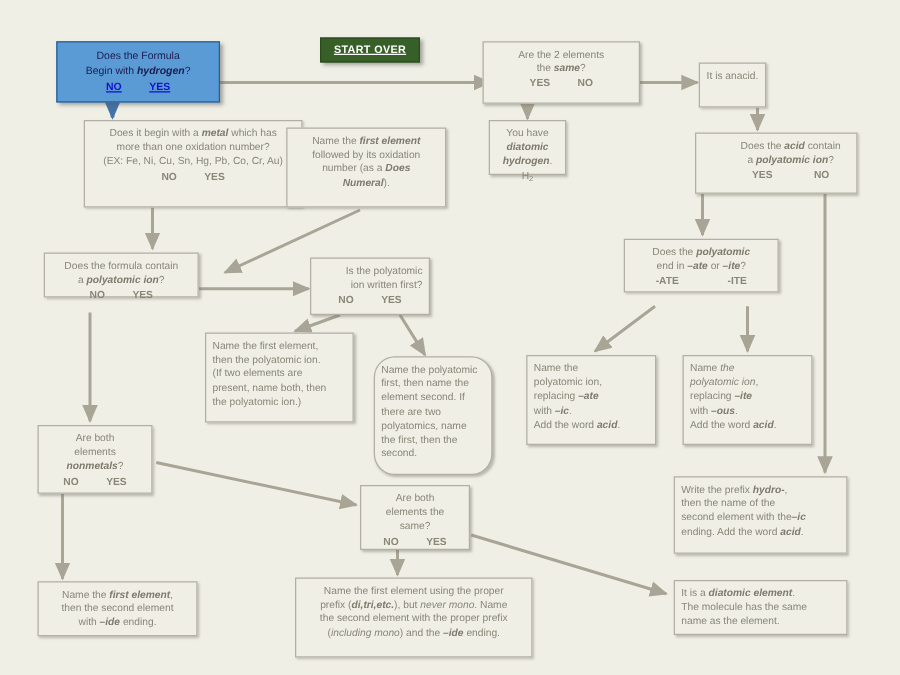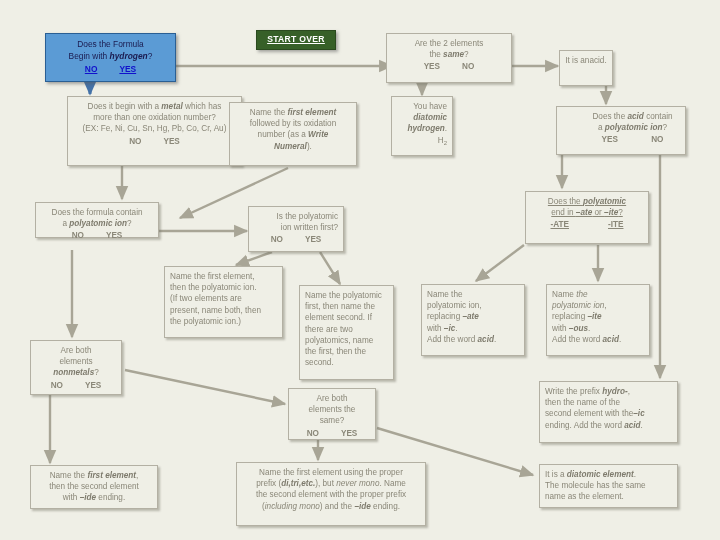--- a/index.html
+++ b/index.html
@@ -137,55 +137,55 @@
     <span class="line">(EX: Fe, Ni, Cu, Sn, Hg, Pb, Co, Cr, Au)</span>
     <span class="opts tight">
       <span>NO</span>
       <span>YES</span>
     </span>
   </div>
 
   <div class="node" style="left:229px;top:102px;width:128px;height:64px;">
     <span class="line"><span>Name the </span><b>first element</b></span>
     <span class="line">followed by its oxidation</span>
-    <span class="line"><span>number (as a </span><b>Write</b></span>
+    <span class="line"><span>number (as a </span><b>Does</b></span>
     <span class="line"><b>Numeral</b><span>).</span></span>
   </div>
 
   <div class="node" style="left:386px;top:33px;width:126px;height:50px;">
     <span class="line">Are the 2 elements</span>
     <span class="line"><span>the </span><b>same</b><span>?</span></span>
     <span class="opts tight">
       <span>YES</span>
       <span>NO</span>
     </span>
   </div>
 
-  <div class="node" style="left:391px;top:96px;width:62px;height:60px;text-align:right;">
+  <div class="node" style="left:391px;top:96px;width:62px;height:44px;">
     <span class="line">You have</span>
     <span class="line"><b>diatomic</b></span>
     <span class="line"><b>hydrogen</b><span>.</span></span>
     <span class="line"><span>H</span><sub>2</sub></span>
   </div>
 
   <div class="node" style="left:559px;top:50px;width:54px;height:36px;display:flex;flex-direction:row;justify-content:center;">
     <span class="line">It is an</span>
     <span class="line">acid.</span>
   </div>
 
   <div class="node" style="left:556px;top:106px;width:130px;height:49px;padding-left:28px;">
     <span class="line"><span>Does the </span><b>acid</b><span> contain</span></span>
     <span class="line"><span>a </span><b>polyatomic ion</b><span>?</span></span>
     <span class="opts">
       <span>YES</span>
       <span>NO</span>
     </span>
   </div>
 
-  <div class="node" style="left:525px;top:191px;width:124px;height:53px;text-decoration:underline;">
+  <div class="node" style="left:499px;top:191px;width:124px;height:43px;">
     <span class="line"><span>Does the </span><b>polyatomic</b></span>
     <span class="line"><span>end in </span><b>–ate</b><span> or </span><b>–ite</b><span>?</span></span>
     <span class="opts">
       <span>-ATE</span>
       <span>-ITE</span>
     </span>
   </div>
 
   <div class="node left" style="left:421px;top:284px;width:104px;height:72px;">
     <span class="line">Name the</span>
@@ -235,21 +235,21 @@
   </div>
 
   <div class="node left" style="left:164px;top:266px;width:119px;height:72px;">
     <span class="line">Name the first element,</span>
     <span class="line">then the polyatomic ion.</span>
     <span class="line">(If two elements are</span>
     <span class="line">present, name both, then</span>
     <span class="line">the polyatomic ion.)</span>
   </div>
 
-  <div class="node left" style="left:299px;top:285px;width:95px;height:95px;">
+  <div class="node left" style="left:299px;top:285px;width:95px;height:95px;border-radius:17px;">
     <span class="line">Name the polyatomic</span>
     <span class="line">first, then name the</span>
     <span class="line">element second. If</span>
     <span class="line">there are two</span>
     <span class="line">polyatomics, name</span>
     <span class="line">the first, then the</span>
     <span class="line">second.</span>
   </div>
 
   <div class="node" style="left:30px;top:340px;width:92px;height:55px;">

